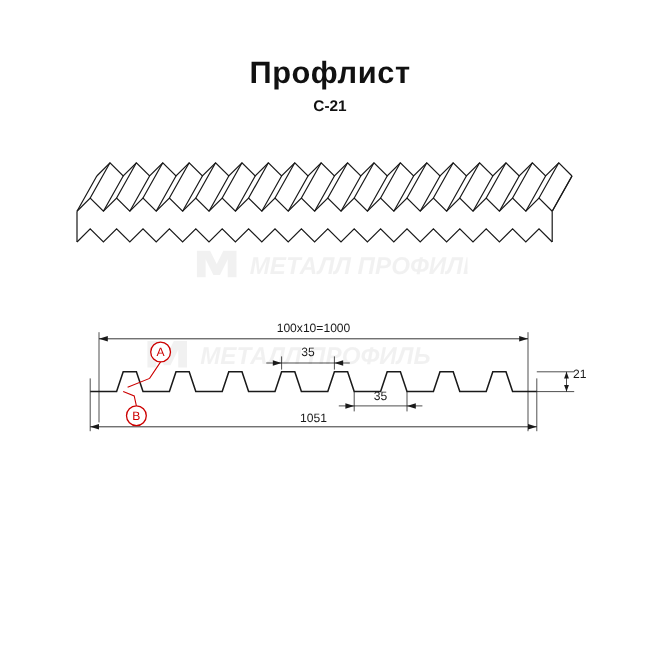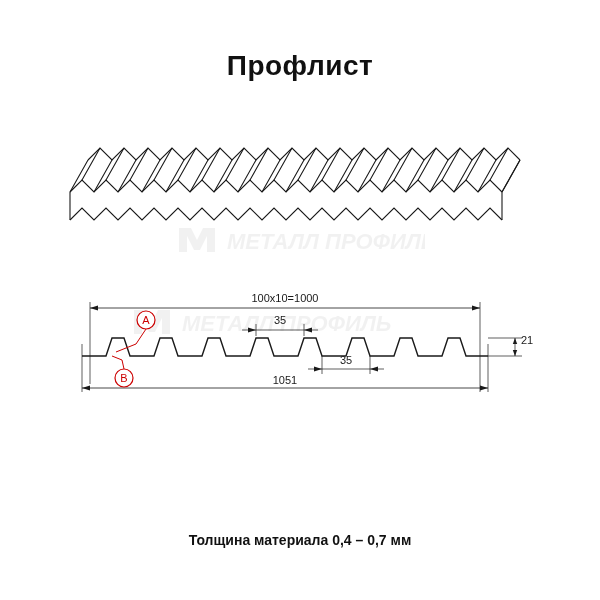--- a/index.html
+++ b/index.html
@@ -75,20 +75,21 @@
   .wm-1 { top: 218px; left: 175px; }
   .wm-2 { top: 300px; left: 130px; }
   svg { display: block; }
 </style>
 </head>
 <body>
 
 <div class="page">
 
   <div class="title">Профлист</div>
+  <div class="subtitle">С-21</div>
 
   <div class="iso-wrap">
     <svg width="480" height="130" viewBox="0 0 480 130">
       <g fill="none" stroke="#1a1a1a" stroke-width="1.1" stroke-linejoin="miter">
 
         <path d="M 28,40 L 40,28 L 52,40 L 64,28 L 76,40 L 88,28 L 100,40 L 112,28 L 124,40 L 136,28 L 148,40 L 160,28 L 172,40 L 184,28 L 196,40 L 208,28 L 220,40 L 232,28 L 244,40 L 256,28 L 268,40 L 280,28 L 292,40 L 304,28 L 316,40 L 328,28 L 340,40 L 352,28 L 364,40 L 376,28 L 388,40 L 400,28 L 412,40 L 424,28 L 436,40 L 448,28 L 460,40"></path>
 
         <path d="M 10,72 L 22,60 L 34,72 L 46,60 L 58,72 L 70,60 L 82,72 L 94,60 L 106,72 L 118,60 L 130,72 L 142,60 L 154,72 L 166,60 L 178,72 L 190,60 L 202,72 L 214,60 L 226,72 L 238,60 L 250,72 L 262,60 L 274,72 L 286,60 L 298,72 L 310,60 L 322,72 L 334,60 L 346,72 L 358,60 L 370,72 L 382,60 L 394,72 L 406,60 L 418,72 L 430,60 L 442,72"></path>
 
         <path d="M 10,100 L 22,88 L 34,100 L 46,88 L 58,100 L 70,88 L 82,100 L 94,88 L 106,100 L 118,88 L 130,100 L 142,88 L 154,100 L 166,88 L 178,100 L 190,88 L 202,100 L 214,88 L 226,100 L 238,88 L 250,100 L 262,88 L 274,100 L 286,88 L 298,100 L 310,88 L 322,100 L 334,88 L 346,100 L 358,88 L 370,100 L 382,88 L 394,100 L 406,88 L 418,100 L 430,88 L 442,100"></path>
@@ -191,15 +192,14 @@
 
       <g>
         <circle cx="64" cy="104" r="9" fill="#ffffff" stroke="#cc0000" stroke-width="1.2"></circle>
         <text x="64" y="108" text-anchor="middle" font-family="Liberation Sans, sans-serif" font-size="11" fill="#cc0000">B</text>
         <path d="M 64,95 L 62,86 L 52,82" fill="none" stroke="#cc0000" stroke-width="1"></path>
       </g>
 
     </svg>
   </div>
 
-  <div class="footer-note">Толщина материала 0,4 – 0,7 мм</div>
 
 </div>
 
 </body></html>

